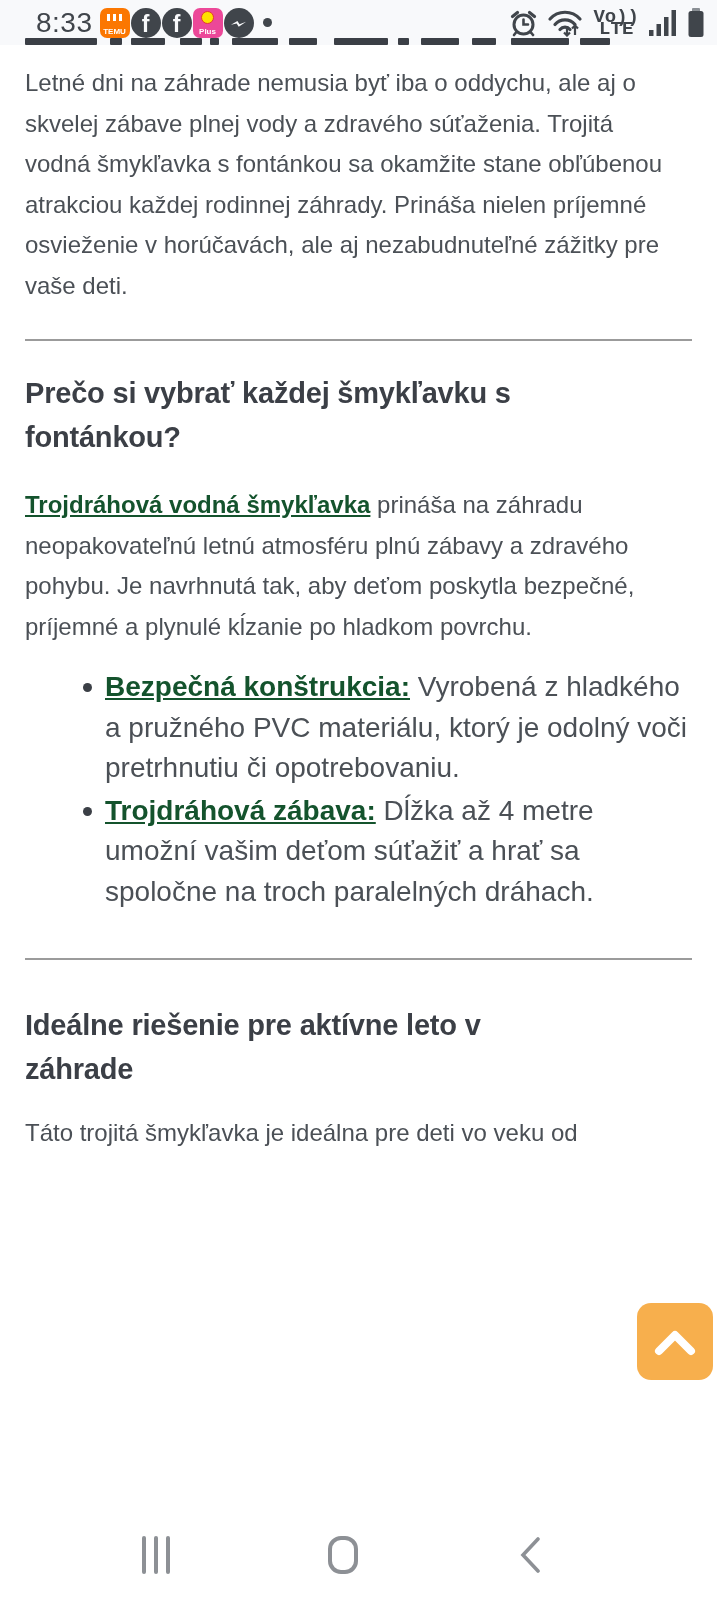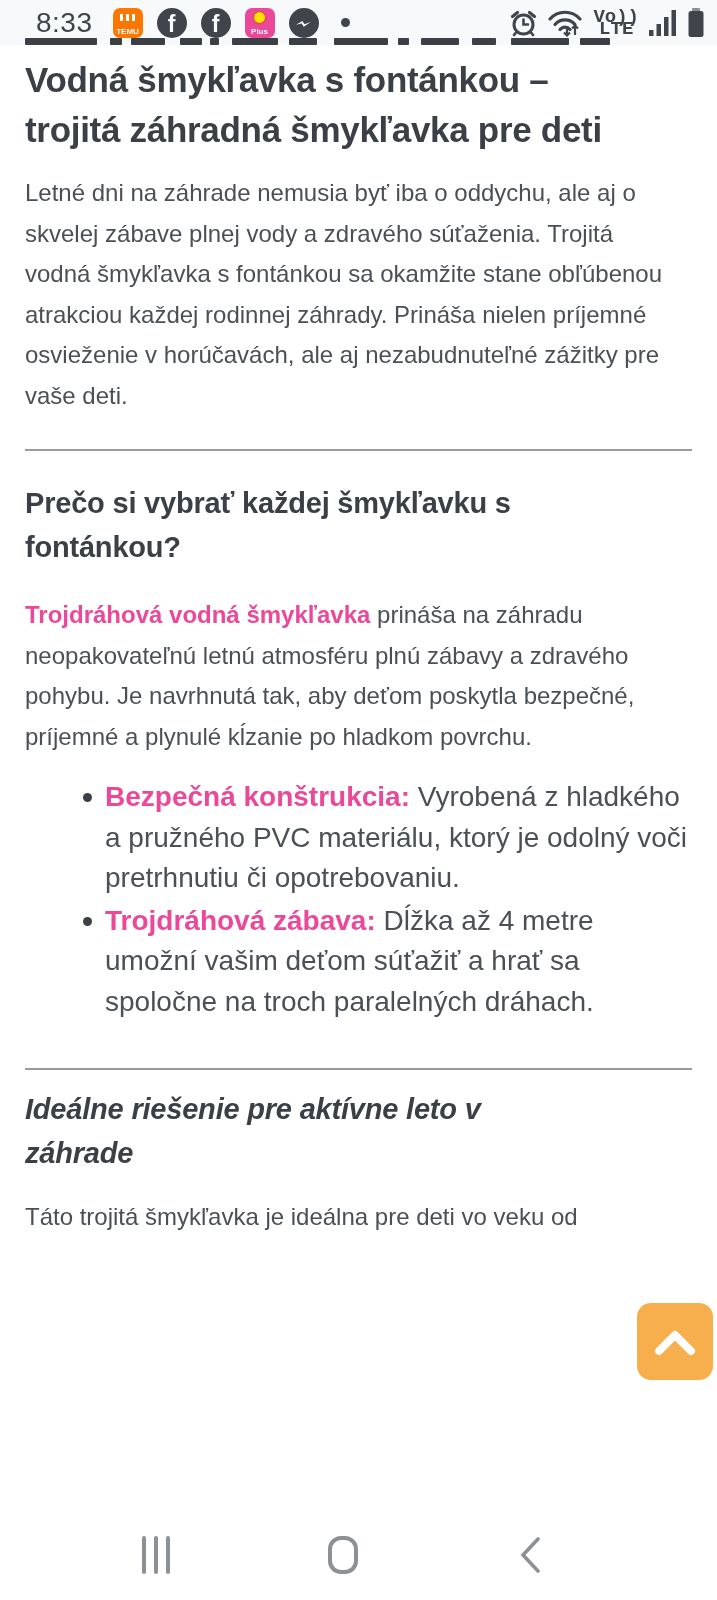--- a/index.html
+++ b/index.html
@@ -10,21 +10,21 @@
     -webkit-font-smoothing:antialiased;
   }
 
   
   .status-bar {
     position:absolute; top:0; left:0; right:0; height:45px;
     background:#f8f9fb; z-index:5;
     display:flex; align-items:center; justify-content:space-between;
     padding:0 12px 0 36px; box-sizing:border-box;
   }
-  .sb-left { display:flex; align-items:center; gap:14px; }
+  .sb-left { display:flex; align-items:center; gap:1px; }
   .sb-time { font-size:28px; color:#40454b; letter-spacing:.5px; margin-right:6px; }
   .app-icon { width:30px; height:30px; position:relative; flex:0 0 auto; }
   .app-icon .icon-label {
     position:absolute; bottom:2px; left:0; width:100%; text-align:center;
     font-size:8px; font-weight:bold; color:#fff; line-height:8px; letter-spacing:0;
   }
   .temu { background:#FB7701; border-radius:7px;text-decoration:underline; }
   .temu .temu-art {
     position:absolute; top:6px; left:7px; width:16px; height:7px;
     background:repeating-linear-gradient(90deg,#ffffff 0 3px, rgba(255,255,255,0) 3px 6px);
@@ -60,32 +60,32 @@
   }
   h1.title {
     margin:10px 0 0; max-width:620px;
     font-size:35px; line-height:50px; font-weight:bold;
     color:#3b3f46; letter-spacing:-.3px;
   }
   .content p {
     margin:18px 0 0; max-width:655px;
     font-size:24px; line-height:40.5px; color:#4b5056;
   }
-  .content p strong, .content li strong { font-weight:bold; color:#ec4899; }
+  .content p strong, .content li strong { font-weight:bold; color:#14532d;text-decoration:underline; }
   hr.rule {
     border:none; border-top:2px solid #9b9b9b;
     margin:33px 0 0; width:667px;
   }
   hr.rule.second { margin-top:46px; }
   h2.section {
     margin:30px 0 0; max-width:560px;
     font-size:29px; line-height:44px; font-weight:bold;
     color:#3b3f46; letter-spacing:-.2px;
   }
-  h2.section.second { margin-top:17px;font-style:italic; }
+  h2.section.second { margin-top:43px; }
   .lead-p { margin-top:26px !important; }
   ul.features { margin:20px 0 0; padding:0 0 0 60px; list-style:none; }
   ul.features li {
     position:relative; padding-left:20px; margin:0 0 2px;
     font-size:28px; line-height:40.5px; color:#4b5056; max-width:587px;
   }
   ul.features li::before {
     content:""; position:absolute; left:-2px; top:16px;
     width:9px; height:9px; border-radius:50%; background:#3b3f46;
   }
@@ -182,21 +182,20 @@
     <span style="width:28px;margin-right:17px"></span>
     <span style="width:54px;margin-right:10px"></span>
     <span style="width:11px;margin-right:12px"></span>
     <span style="width:38px;margin-right:13px"></span>
     <span style="width:24px;margin-right:15px"></span>
     <span style="width:58px;margin-right:11px"></span>
     <span style="width:30px;margin-right:0"></span>
   </div>
 
   <div class="content">
-    <h1 class="title">Vodná šmykľavka s fontánkou – trojitá záhradná šmykľavka pre deti</h1>
 
     <p>Letné dni na záhrade nemusia byť iba o oddychu, ale aj o skvelej zábave plnej vody a zdravého súťaženia. Trojitá vodná šmykľavka s fontánkou sa okamžite stane obľúbenou atrakciou každej rodinnej záhrady. Prináša nielen príjemné osvieženie v horúčavách, ale aj nezabudnuteľné zážitky pre vaše deti.</p>
 
     <hr class="rule">
 
     <h2 class="section">Prečo si vybrať každej šmykľavku s fontánkou?</h2>
 
     <p class="lead-p"><strong>Trojdráhová vodná šmykľavka</strong><span> prináša na záhradu neopakovateľnú letnú atmosféru plnú zábavy a zdravého pohybu. Je navrhnutá tak, aby deťom poskytla bezpečné, príjemné a plynulé kĺzanie po hladkom povrchu.</span></p>
 
     <ul class="features">

